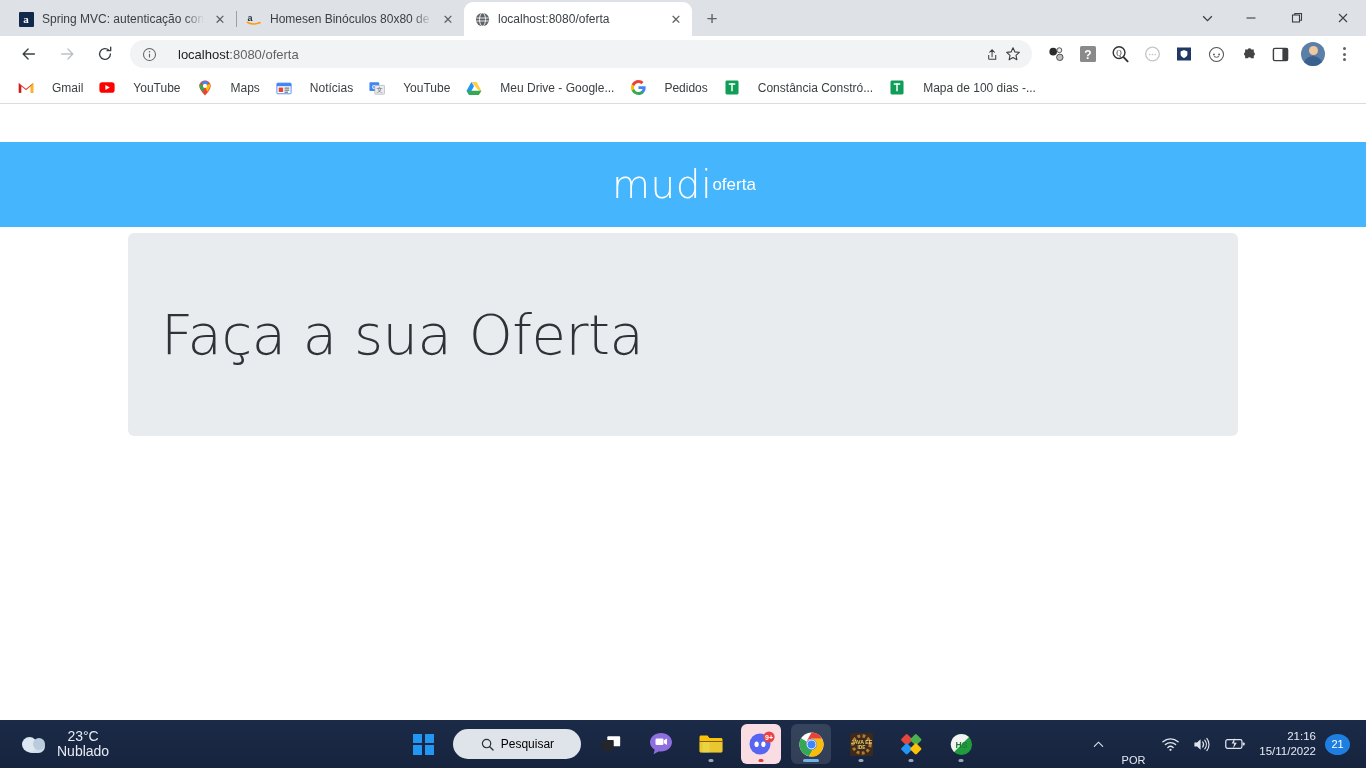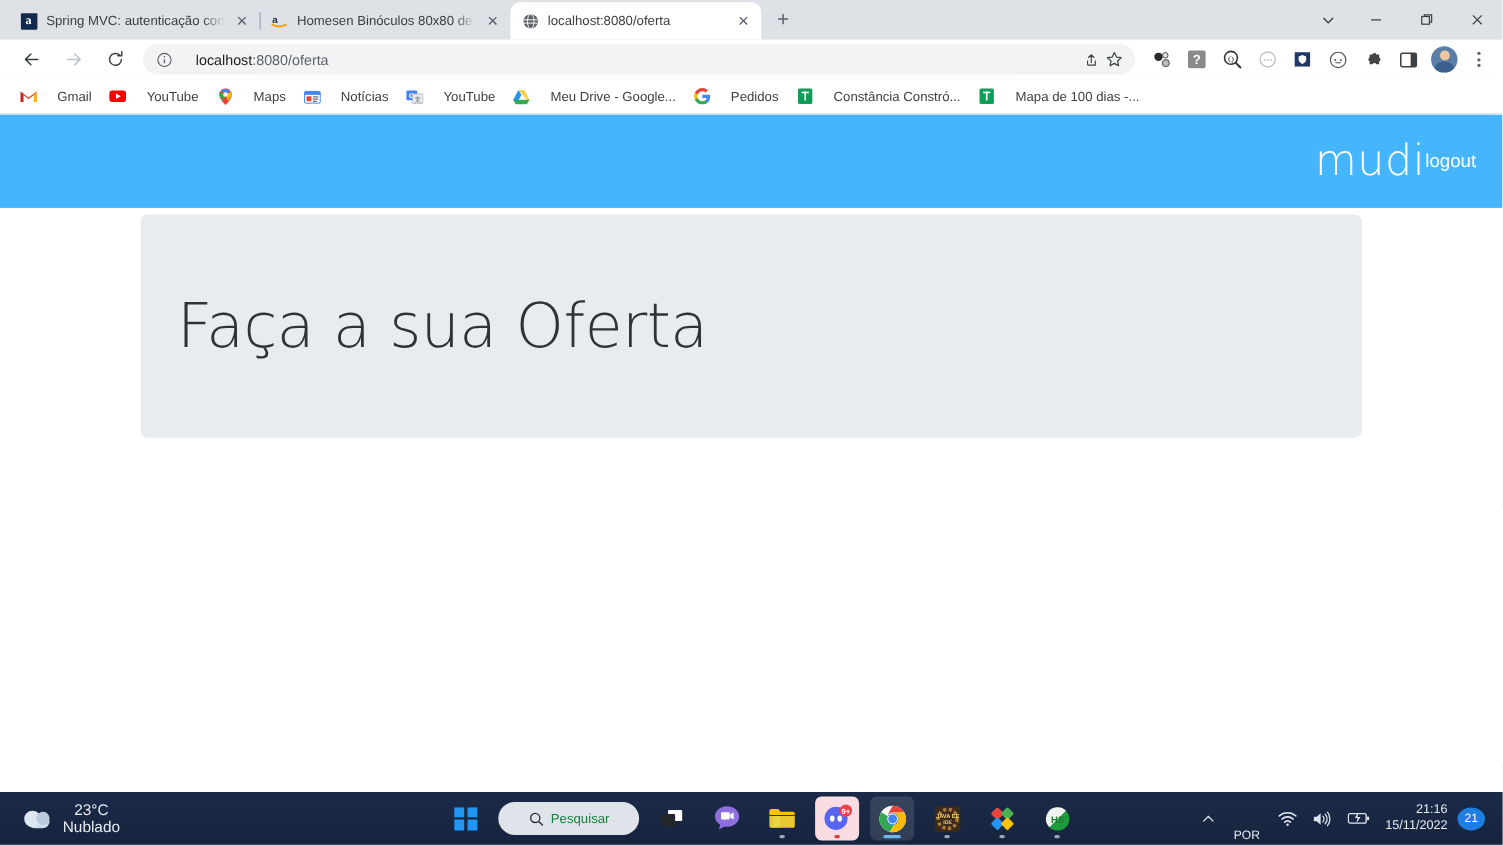--- a/index.html
+++ b/index.html
@@ -60,22 +60,22 @@
   .kebab i { width: 3px; height: 3px; border-radius: 50%; background: #5f6368; display:block; }
 
   
   .bookmarks { height: 32px; background: #ffffff; display: flex; align-items: center; padding-left: 10px; gap: 0;
                border-bottom: 1px solid #dadce0; }
   .bm { display: flex; align-items: center; gap: 18px; padding: 4px 8px; border-radius: 4px; font-size: 12px; color: #3c4043; white-space: nowrap; }
   .bm-ico { width: 16px; height: 16px; flex:0 0 16px; display:flex; align-items:center; justify-content:center; }
 
   
   .page { flex: 1 1 auto; background: #ffffff; overflow: hidden; position: relative; }
-  .site-header { height: 85px; background: #45b6fe; display: flex; align-items: center; justify-content: flex-end;
-                 padding: 0 24px 0 26px; }
+  .site-header { height: 85px; background: #45b6fe; display: flex; align-items: center; justify-content: center;
+                 padding: 0 24px 0 26px; margin-top: 38px; }
   .logo { font-family: "DejaVu Sans", sans-serif; font-size: 39px; color: #ffffff; font-weight: 300; letter-spacing: 0.5px; }
   .logout { font-size: 17px; color: #ffffff; }
   .navbar { height: 48px; display: flex; align-items: center; padding-left: 30px; gap: 0; }
   .nav-link { font-size: 15.5px; color: #2878f0; padding: 0 18px 0 0; margin-right: 16px; }
   .nav-link:first-child { }
   .jumbotron {
     margin: 6px 128px 0 128px; background: #e9ecef; border-radius: 6px; height: 203px;
     display: flex; align-items: center; padding-left: 33px;
   }
   .jumbo-title { font-size: 56px; font-weight: 300; color: #2e3338; font-family: "DejaVu Sans", sans-serif; letter-spacing: -0.5px; }
@@ -93,21 +93,21 @@
   .ti { width: 40px; height: 40px; border-radius: 6px; display: flex; align-items: center; justify-content: center; position: relative; }
   .ti.active { background: rgba(255,255,255,0.12); }
   .ti.discord-bg { background: #f9dde2; }
   .ti .underline { position: absolute; bottom: 2px; left: 50%; transform: translateX(-50%);
                    width: 16px; height: 3px; border-radius: 2px; background: #6fb3e8; }
   .ti .underline.sm { width: 5px; background: #9aa6b8; }
   .ti .underline.red { width: 5px; background: #e03c3c; }
   .win-logo { width: 21px; height: 21px; display: grid; grid-template-columns: 1fr 1fr; grid-template-rows: 1fr 1fr; gap: 2.5px; }
   .win-logo i { background: #2196f3; display: block; }
   .searchpill { width: 128px; height: 30px; background: #dfe4ea; border-radius: 15px; display: flex; align-items: center;
-                justify-content: center; gap: 7px; color: #15803d; font-size: 12px; }
+                justify-content: center; gap: 7px; color: #000000; font-size: 12px; }
   .tb-tray { display: flex; align-items: center; gap: 0; padding-right: 10px; }
   .tray-i { padding: 0 7px; color: #dfe5ee; display: flex; align-items: center; justify-content: center; }
   .lang { font-size: 11px; color: #e3e9f1; line-height: 14px; text-align: center; padding: 0 8px; margin-top: 46px; }
   .clock { font-size: 11.5px; color: #e6ebf2; line-height: 15px; text-align: right; padding: 0 9px 0 6px; }
   .notif-badge { width: 25px; height: 21px; border-radius: 50%; background: #1f7fe0; color: #fff; font-size: 11px;
                  display:flex; align-items:center; justify-content:center; margin-right: 6px; }
   svg { display: block; }
 </style>
 </head>
 <body>
@@ -376,21 +376,21 @@
         </svg>
       </span>
       <span>Mapa de 100 dias -...</span>
     </div>
   </div>
 
   <div class="page">
 
     <div class="site-header">
       <div class="logo">mudi</div>
-      <div class="logout">logout</div>
+      <div class="logout">oferta</div>
     </div>
 
 
     <div class="jumbotron">
       <h1 class="jumbo-title">Faça a sua Oferta</h1>
     </div>
   </div>
 </div>
 
 <div class="taskbar">

